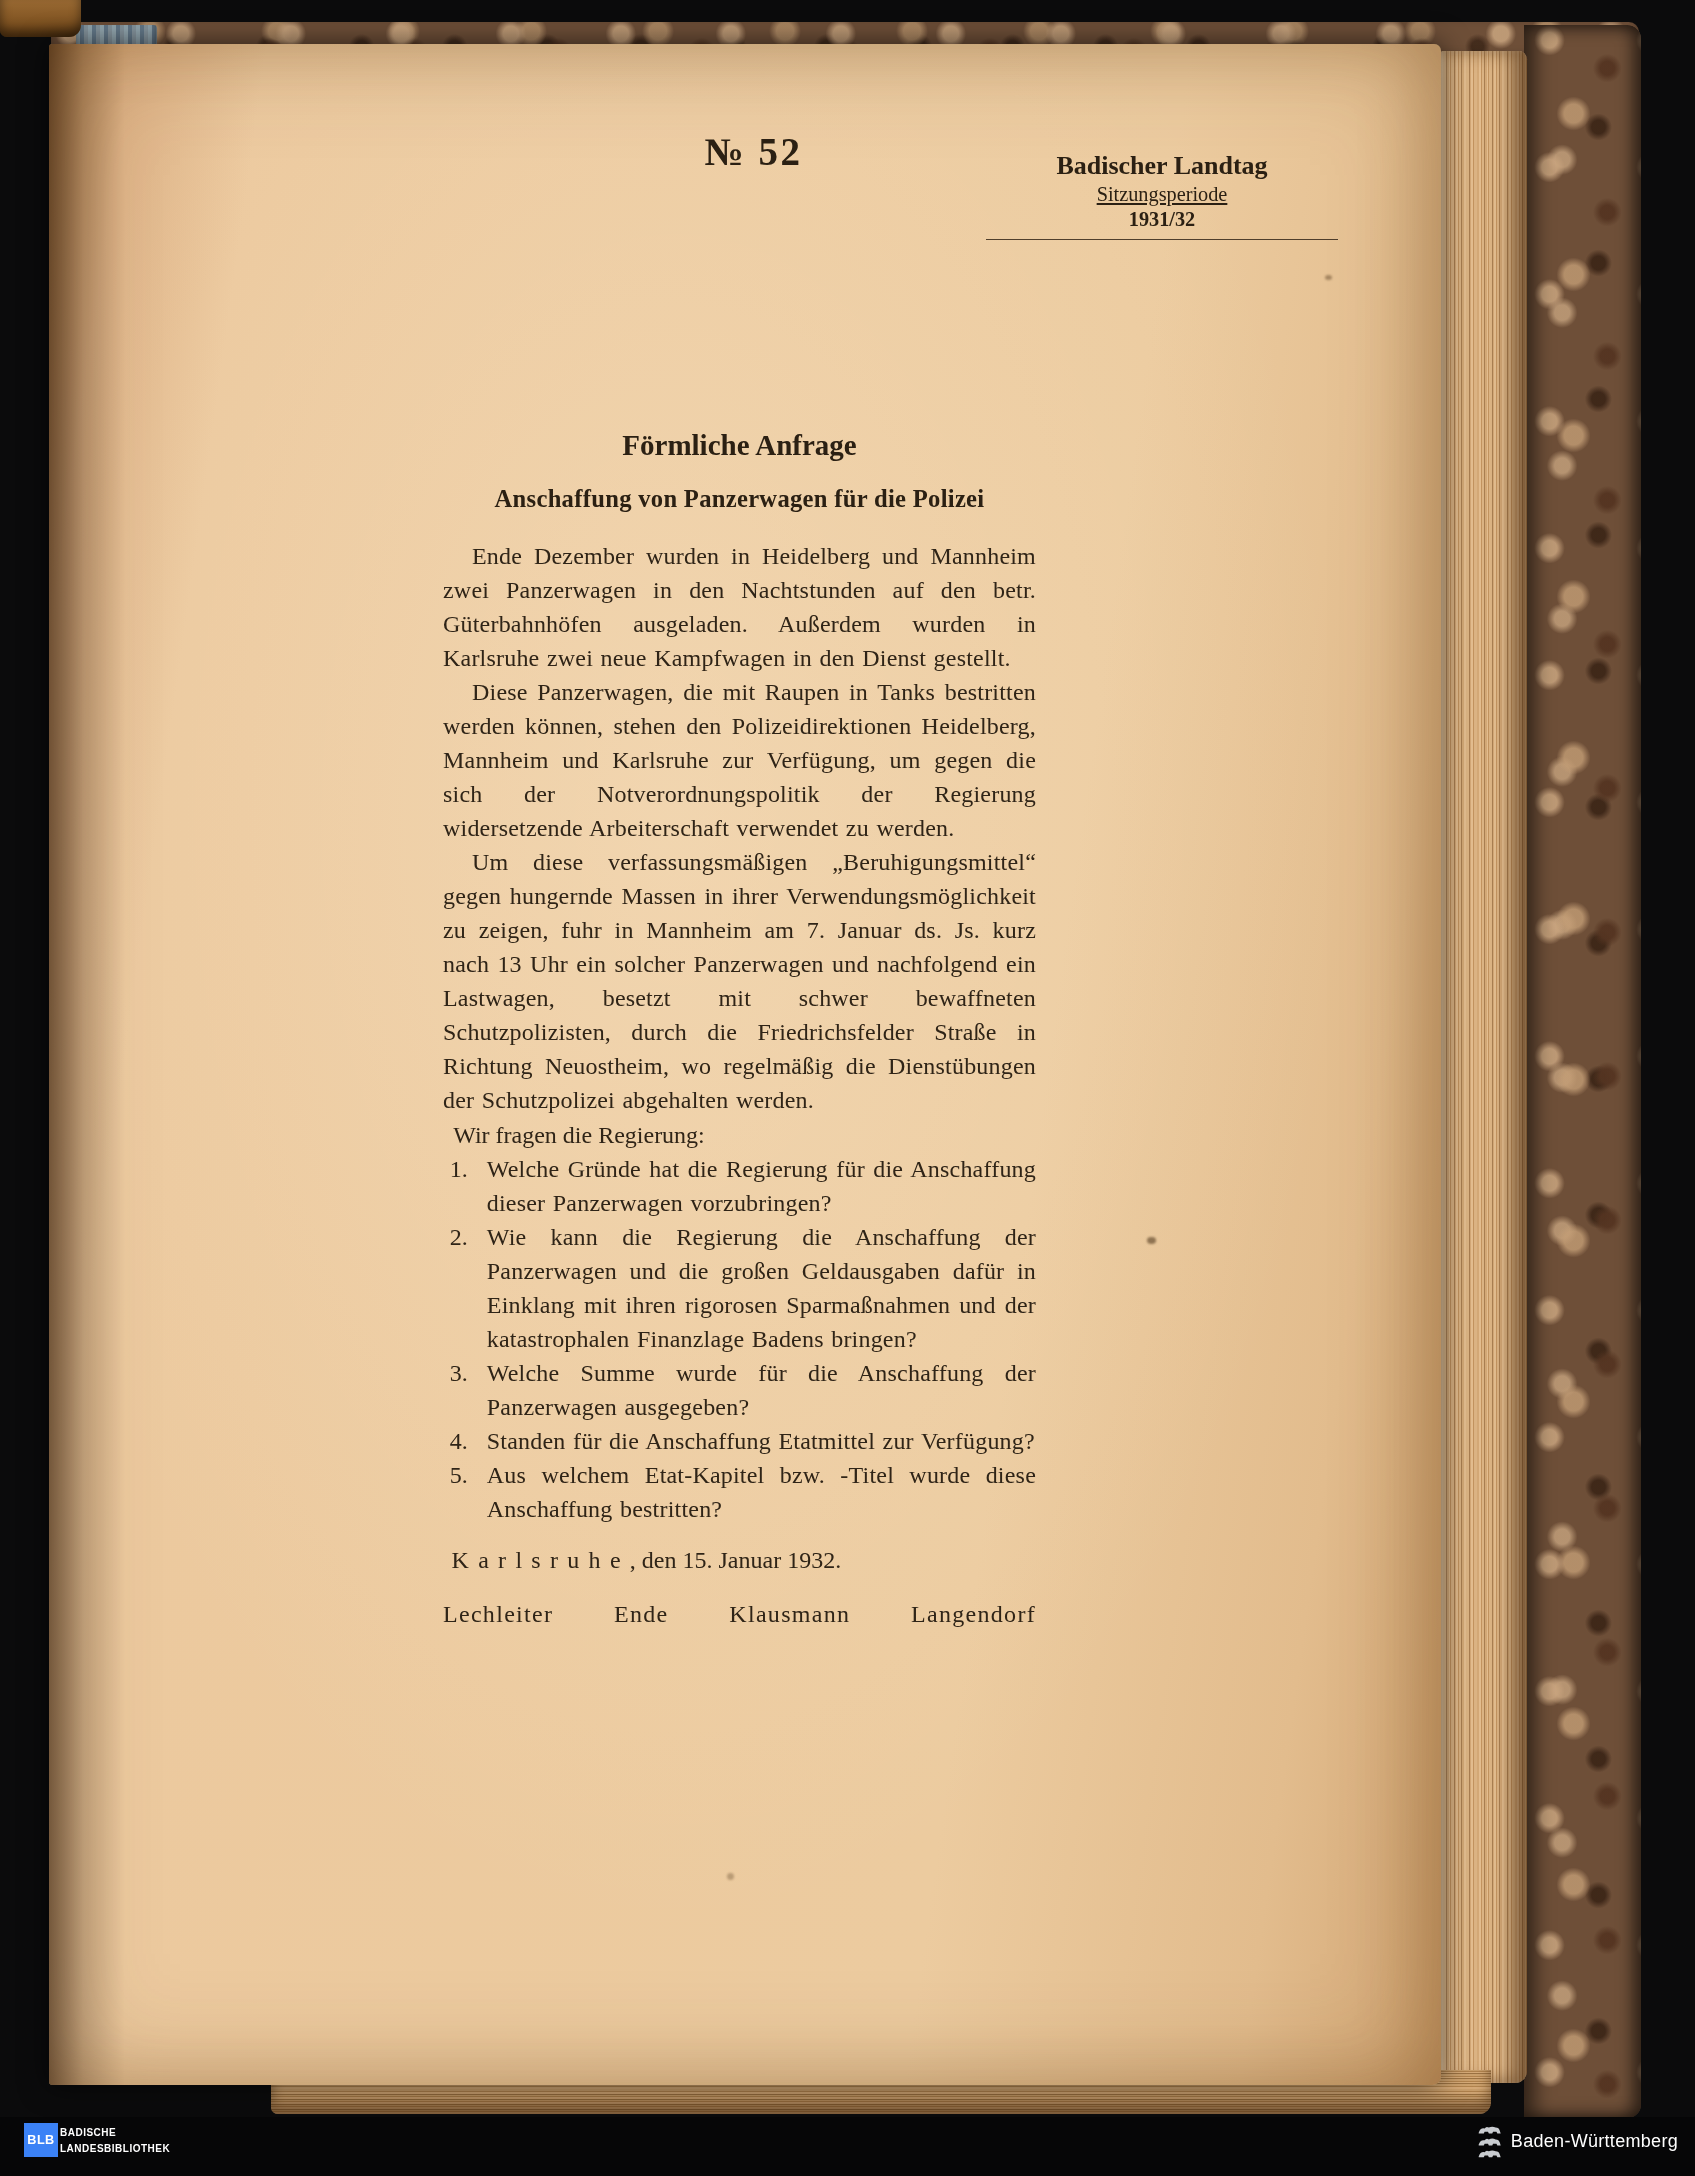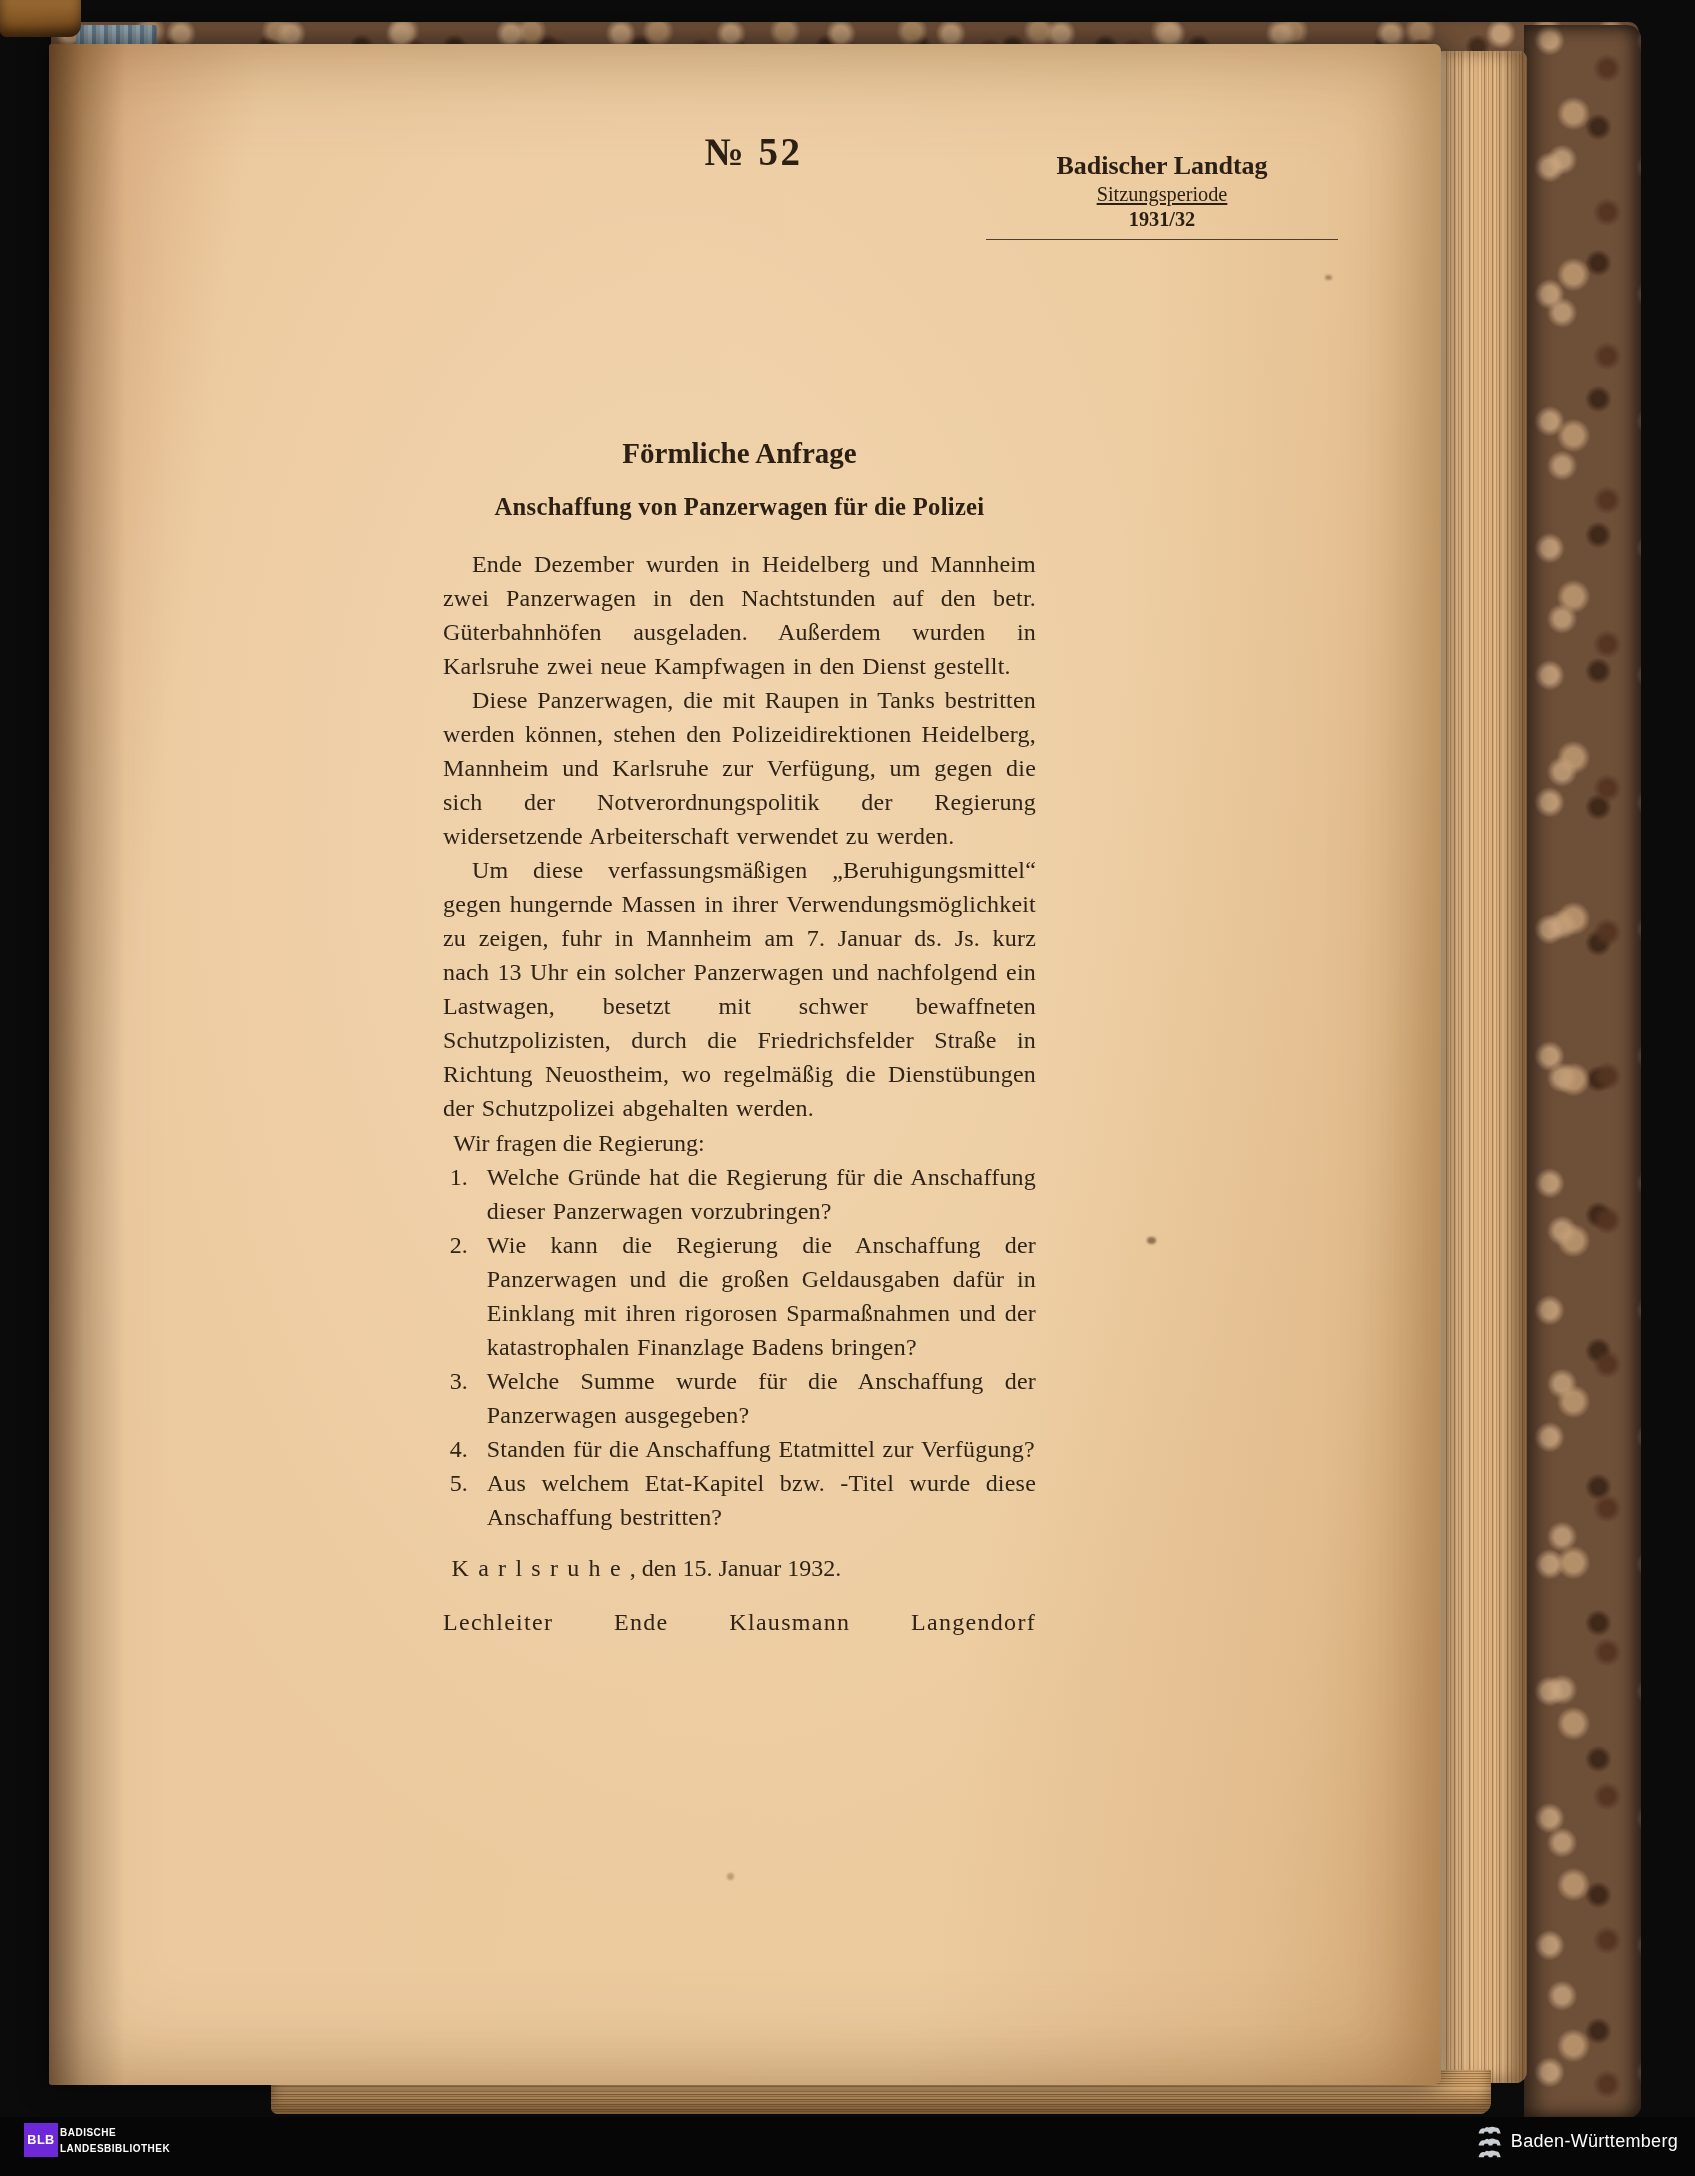--- a/index.html
+++ b/index.html
@@ -89,21 +89,21 @@
     text-align:center;font-size:39px;font-weight:bold;letter-spacing:2.5px;color:#2b2013;
   }
   .header-right{
     position:absolute;left:937px;top:107px;width:352px;text-align:center;color:#2b2013;
   }
   .header-right .l1{font-size:26px;font-weight:bold;line-height:30.5px;}
   .header-right .l2{font-size:20.3px;line-height:25.4px;text-decoration:underline;}
   .header-right .l3{font-size:20.3px;line-height:25.4px;font-weight:bold;}
   .header-rule{margin-top:6.8px;border-top:1.7px solid rgba(52,38,24,.85);width:100%;}
 
-  .flow{position:absolute;left:394px;top:392px;width:593px;}
+  .flow{position:absolute;left:394px;top:384px;width:593px;}
   .title{
     text-align:center;font-size:29px;font-weight:600;line-height:34px;
     margin-bottom:22px;color:#2b2013;
   }
   .subtitle{
     text-align:center;font-size:24.6px;font-weight:bold;line-height:30.5px;
     margin-bottom:24px;letter-spacing:0.3px;color:#2b2013;
   }
   .para{
     font-size:24px;line-height:34px;text-align:justify;
@@ -126,21 +126,21 @@
   .stain-b{left:1276px;top:231px;width:6.8px;height:5.1px;background:rgba(70,45,20,.4);}
   .stain-c{left:678px;top:1829px;width:6.8px;height:6.8px;background:rgba(70,45,20,.3);}
 
   
   .footer-bar{
     position:absolute;left:0;top:2117px;width:1695px;height:59px;
     background:#060607;font-family:"Liberation Sans", sans-serif;
   }
   .blb-logo{
     position:absolute;left:24px;top:6px;width:34px;height:34px;
-    background:#6d28d9;color:#fff;display:flex;align-items:center;justify-content:center;
+    background:#3b82f6;color:#fff;display:flex;align-items:center;justify-content:center;
     font-weight:bold;font-size:12.7px;letter-spacing:0.4px;
   }
   .blb-text{
     position:absolute;left:60px;top:7.6px;color:#fff;font-weight:bold;
     font-size:10px;line-height:16px;letter-spacing:0.5px;
   }
   .bw-group{position:absolute;right:17px;top:6.8px;display:flex;align-items:center;}
   .bw-crest{width:25.4px;height:36px;margin-right:8.5px;display:inline-block;}
   .bw-label{color:#fff;font-size:18px;letter-spacing:0.3px;}
 </style>

